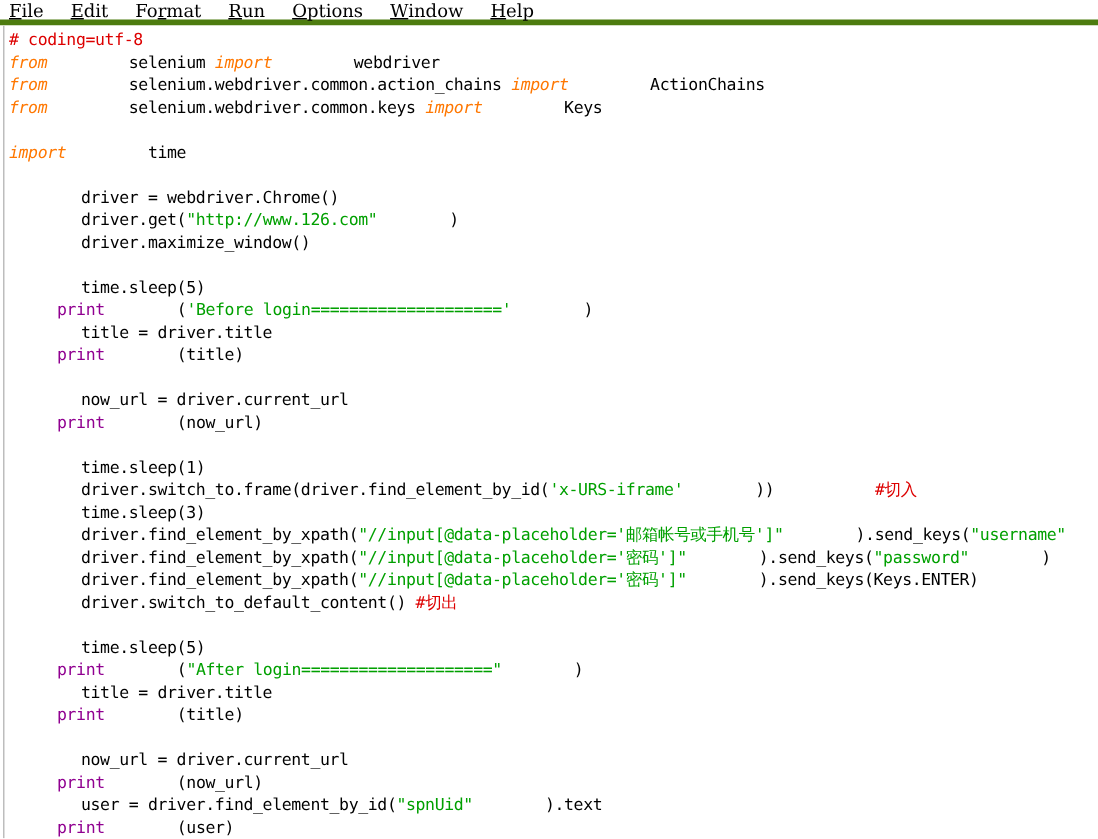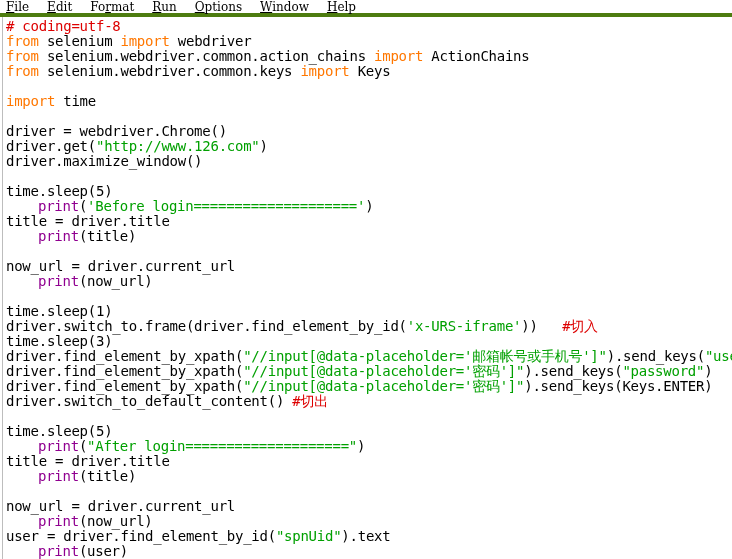--- a/index.html
+++ b/index.html
@@ -53,35 +53,35 @@
     width: 1px;
     height: 100%;
     background: #bdbdbd;
   }
   #code {
     position: absolute;
     left: 6px;
     top: 2px;
     right: 0;
     font-family: "DejaVu Sans Mono", monospace;
-    font-size: 14px;
+    font-size: 11px;
     line-height: 15px;
     white-space: pre;
     color: #000000;
     letter-spacing: -0.25px;
   }
   .ln {
     height: 15px;
     white-space: pre;
   }
-  .kw   { color: #ff7700; }
+  .kw   { color: #ff7700; font-style: italic; }
   .str  { color: #00a000; }
   .cmt  { color: #dd0000; }
   .bi   { color: #900090; margin-left: 32px; }
-  .pln  { color: #000000; }
+  .pln  { color: #000000; padding-left: 48px; }
 </style>
 </head>
 <body>
 
 <div id="menubar">
     <div class="menu-item"><span class="mn">F</span>ile</div>
     <div class="menu-item"><span class="mn">E</span>dit</div>
     <div class="menu-item">Fo<span class="mn">r</span>mat</div>
     <div class="menu-item"><span class="mn">R</span>un</div>
     <div class="menu-item"><span class="mn">O</span>ptions</div>

